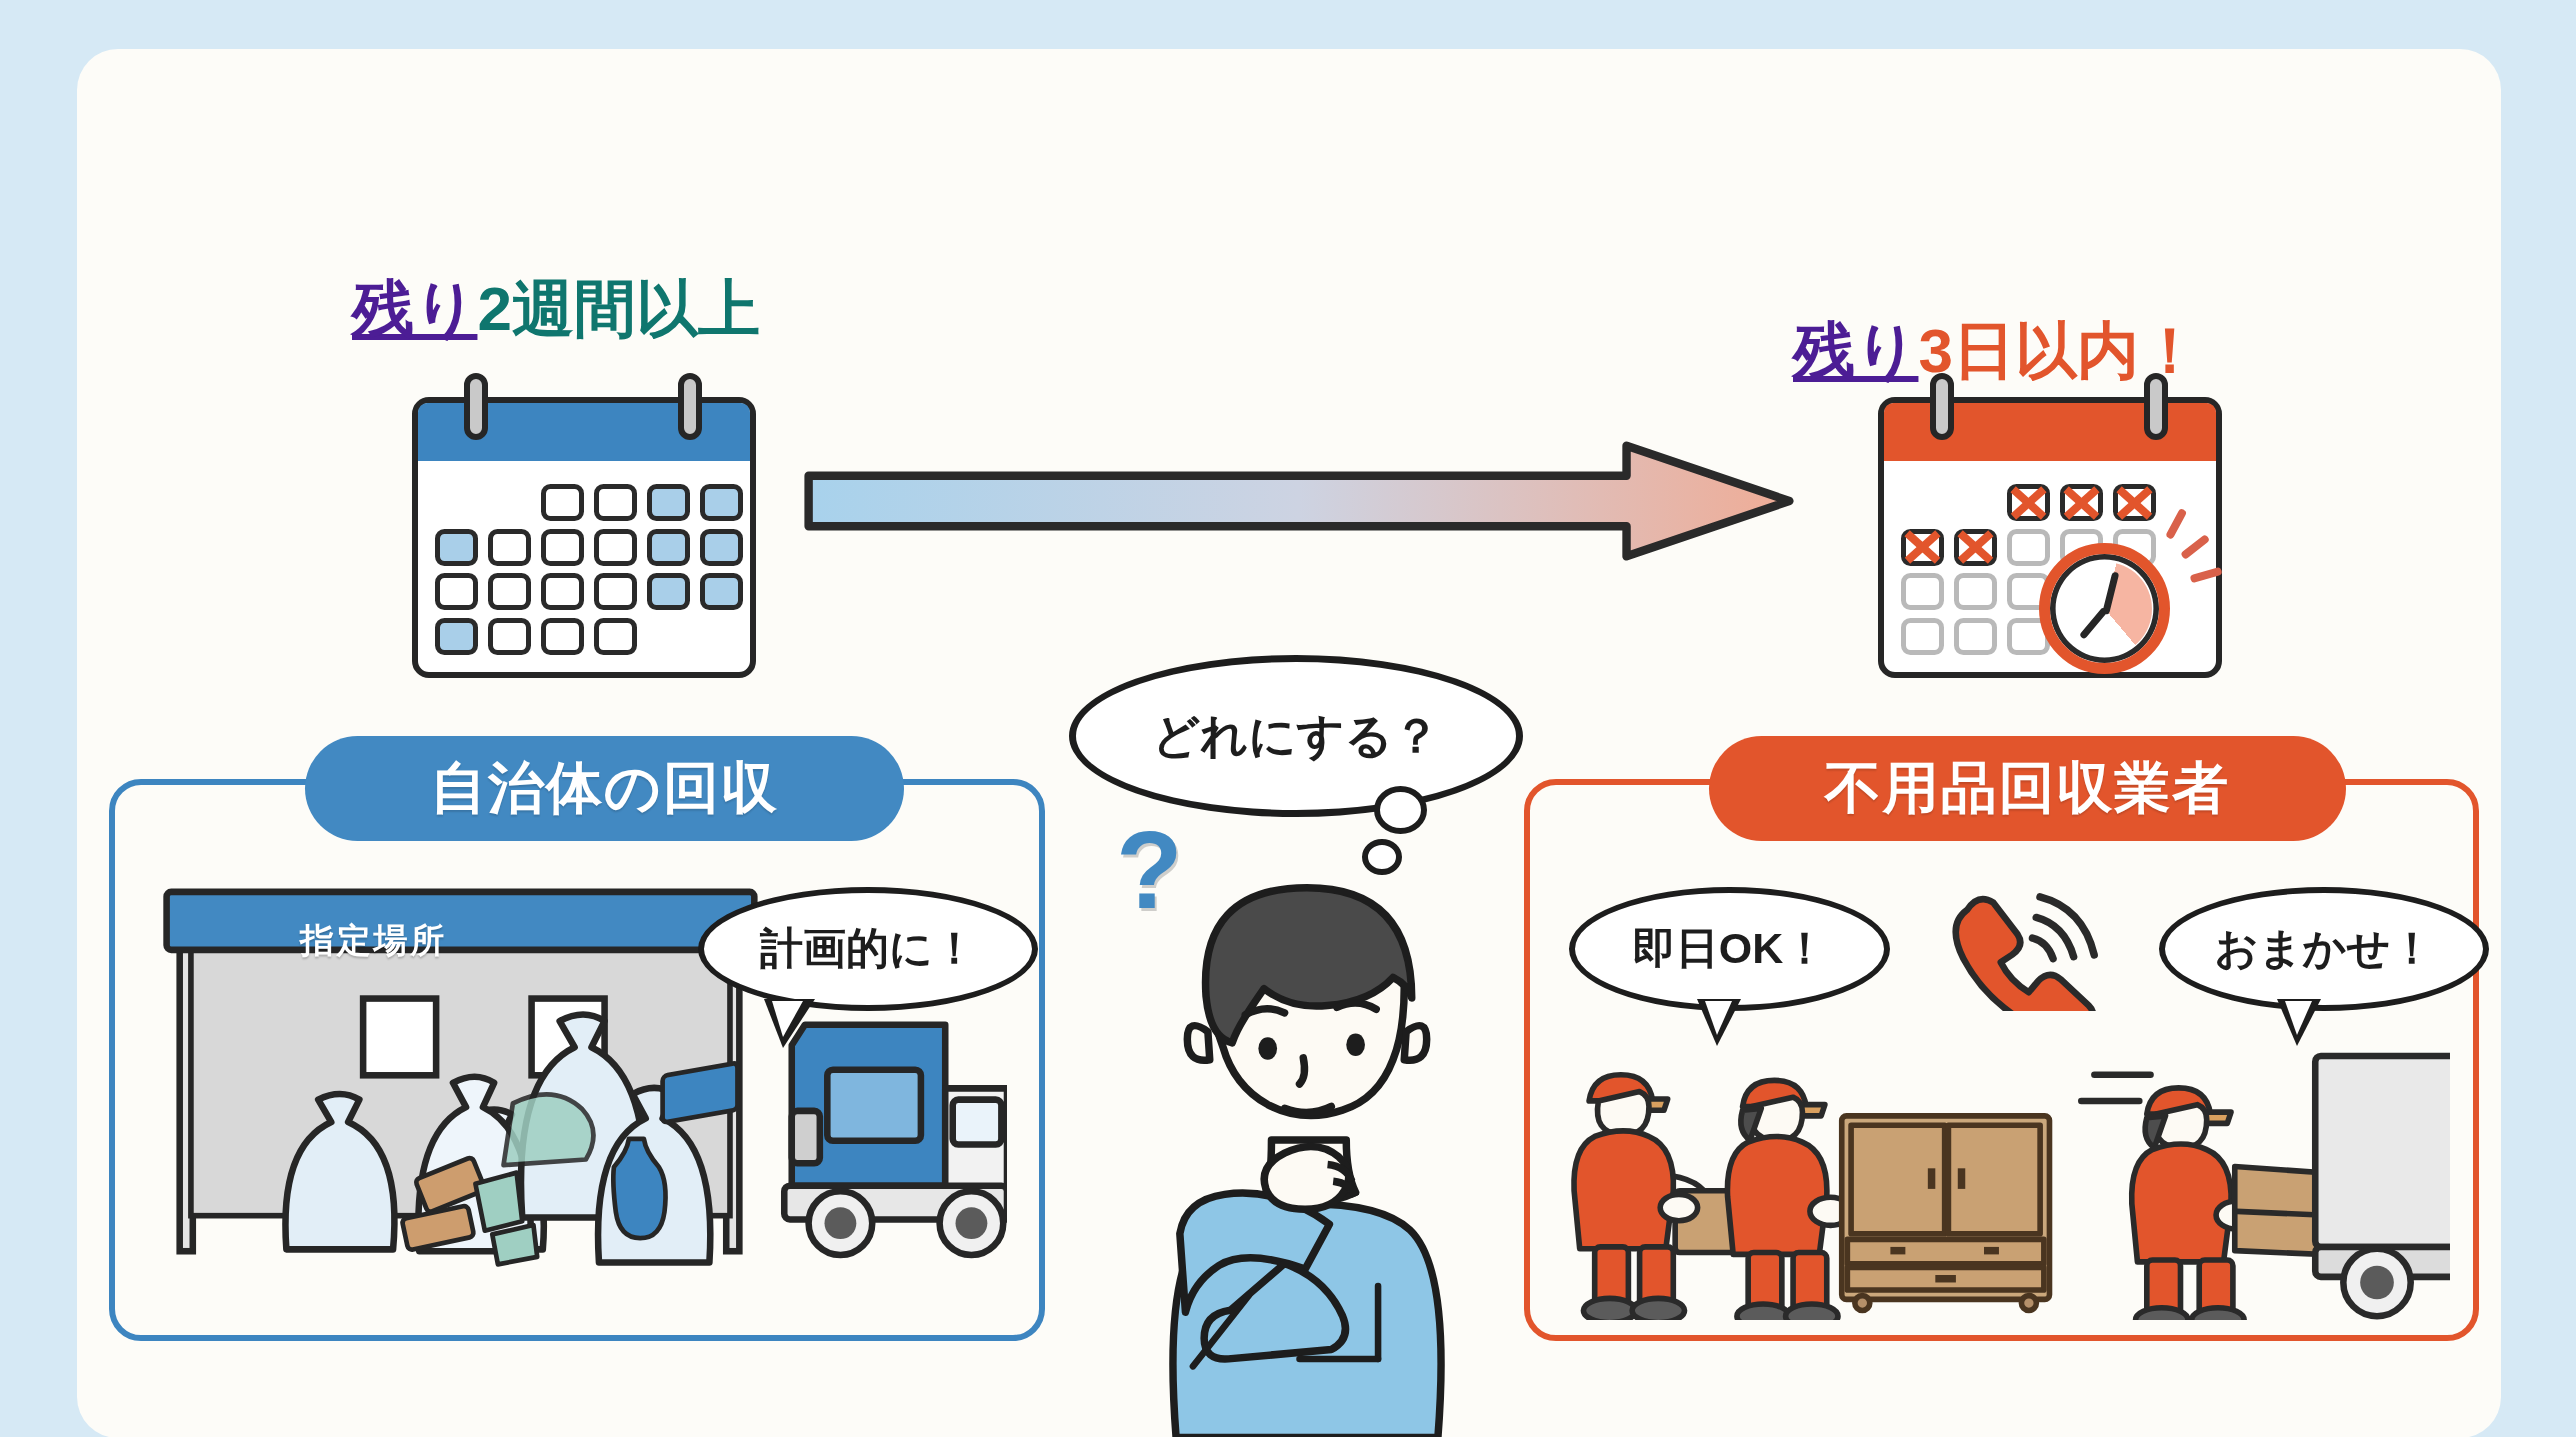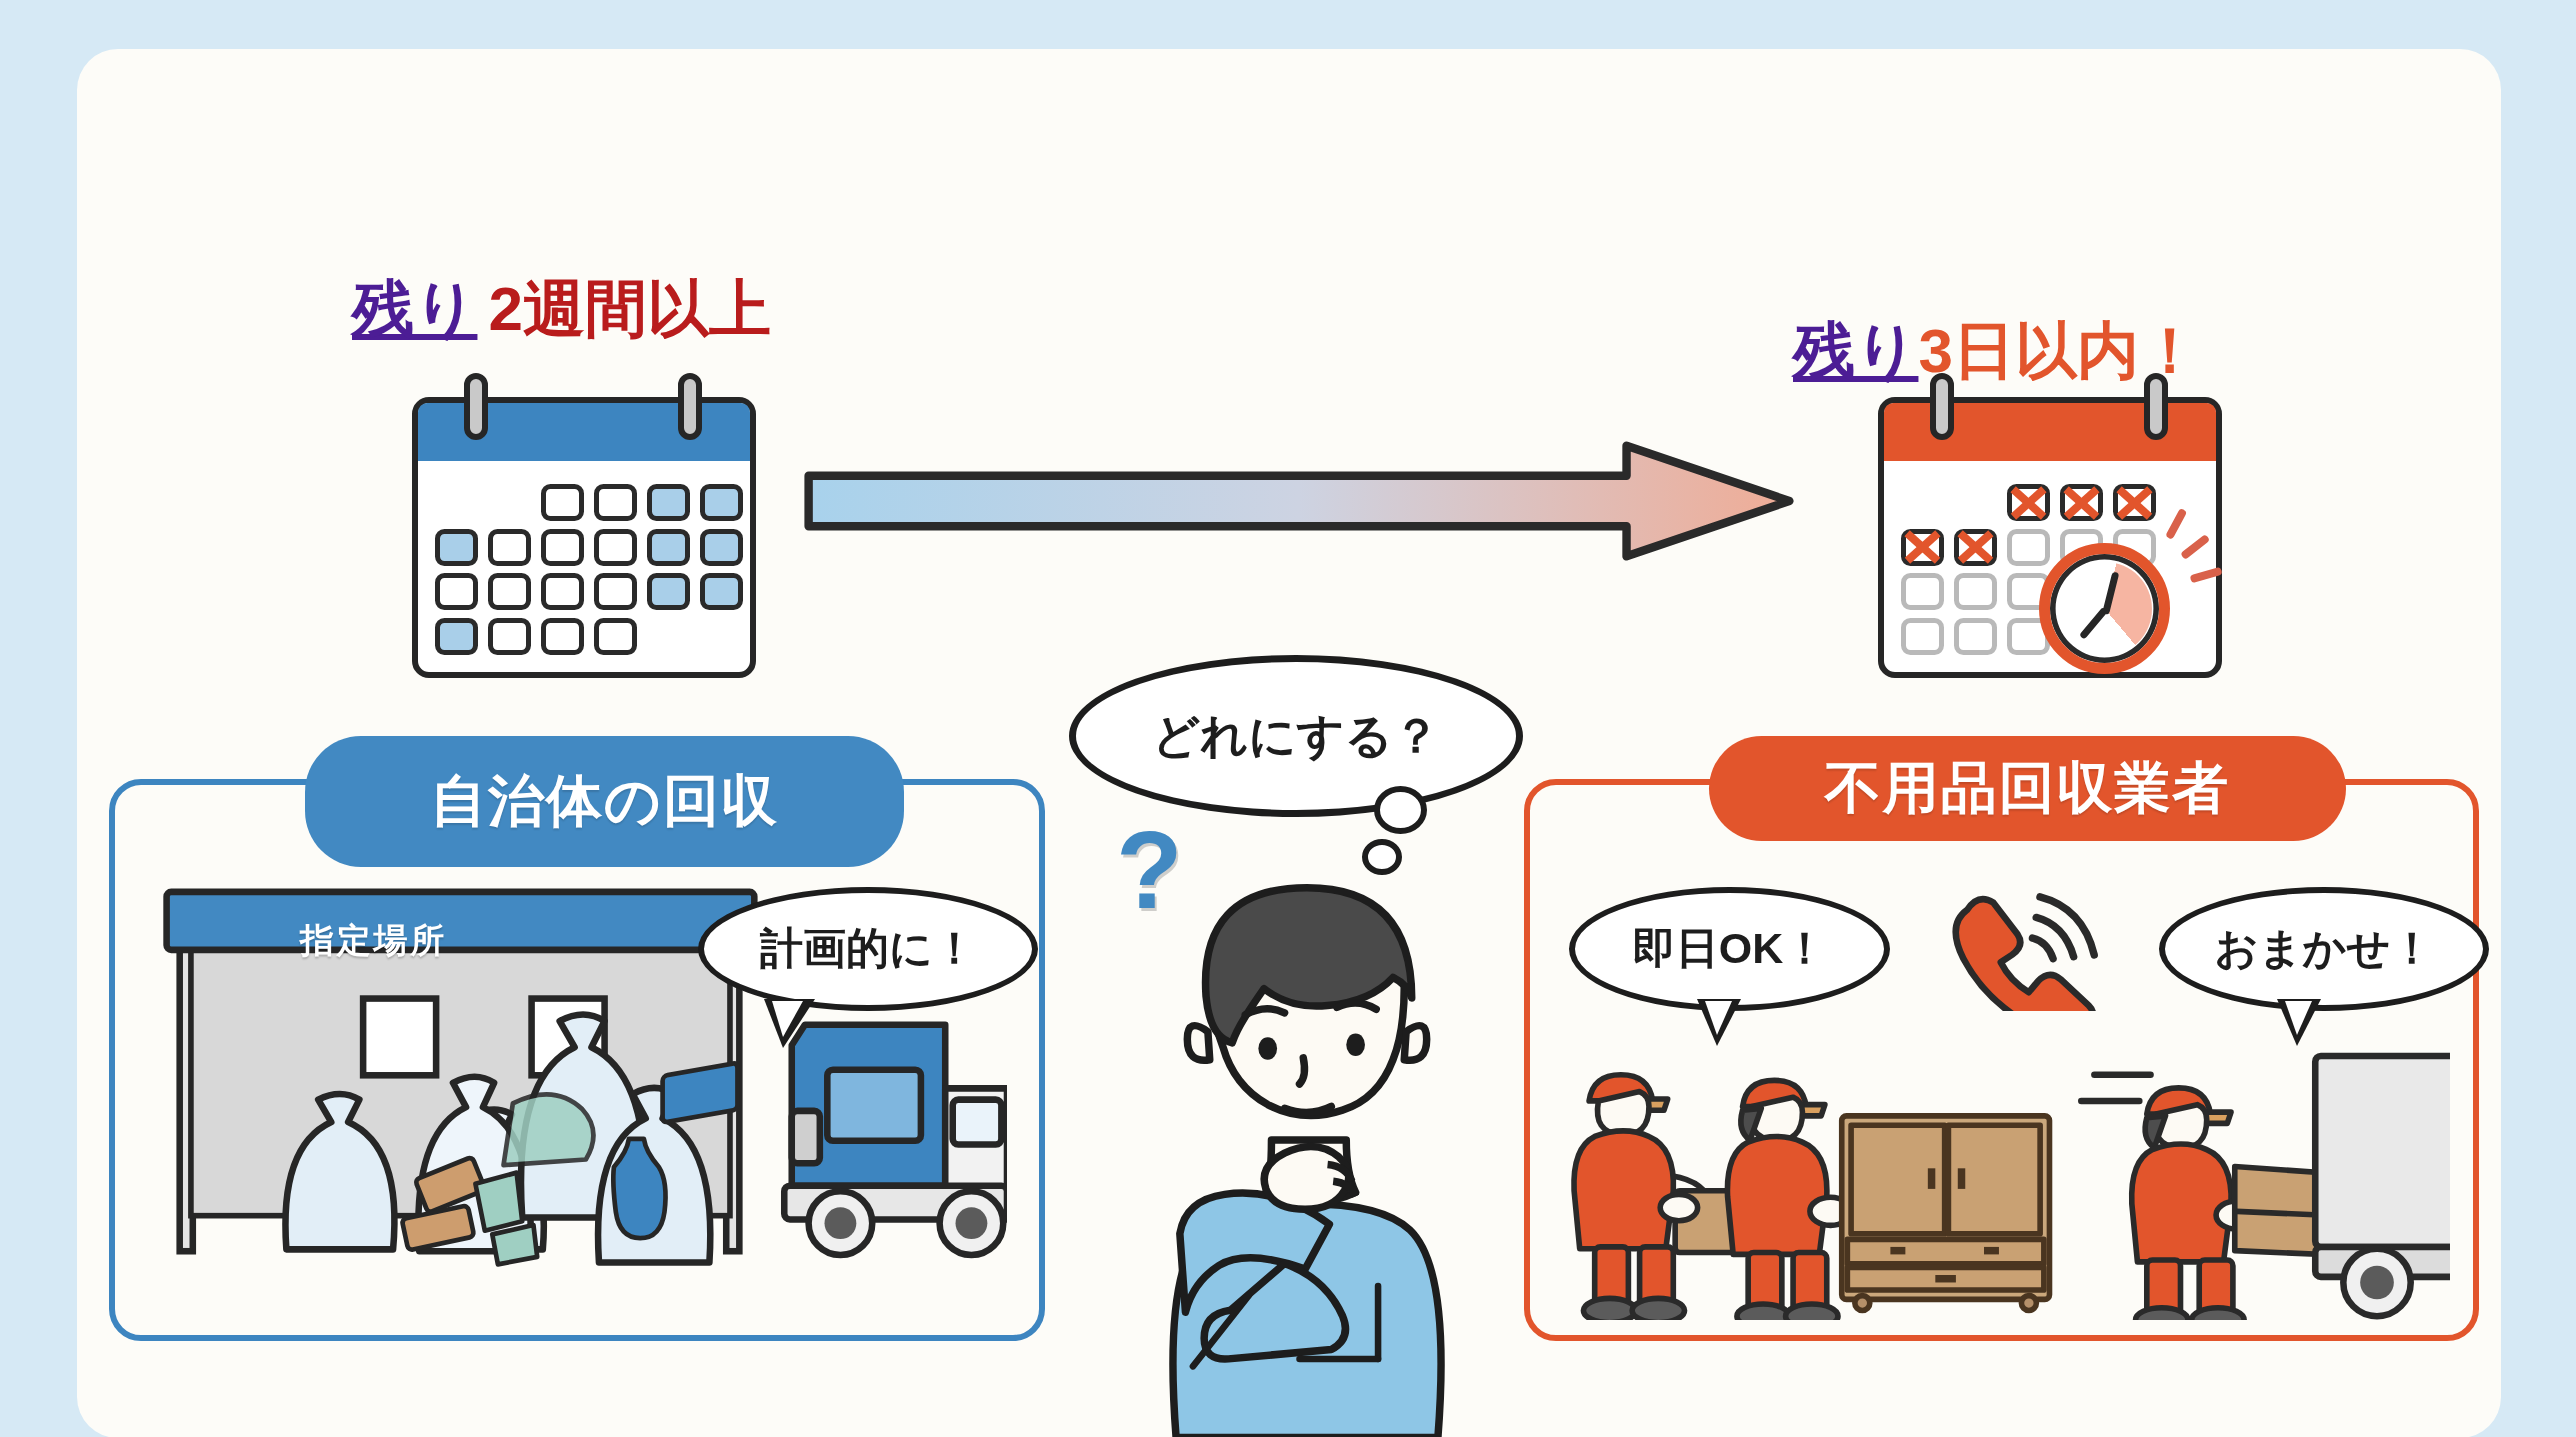--- a/index.html
+++ b/index.html
@@ -31,21 +31,21 @@
     padding:0 17px;line-height:1.08;
   }
   .title-hl::before{
     content:"";position:absolute;left:0;right:0;bottom:1.9px;height:32px;
     background:#bcd9ee;border-radius:17px;z-index:-1;
   }
 
   
   .side-label{position:absolute;font-size:62px;font-weight:bold;white-space:nowrap;}
   .side-label .dark{color:#4c1d95;text-decoration:underline;}
-  .side-label .blue{color:#b91c1c;margin-left:11px;}
+  .side-label .blue{color:#0f766e;}
   .side-label .red{color:#e2552c;}
   #label-left{left:352px;top:267px;}
   #label-right{left:1793px;top:267px;margin-top:42px;}
 
   
   .cal{position:absolute;}
   .cal .body{
     position:absolute;left:0;top:24px;width:344px;height:281px;
     background:#fff;border:6.6px solid #262626;border-radius:17px;box-sizing:border-box;
   }
@@ -102,21 +102,21 @@
   
   .panel{position:absolute;border:6.6px solid;border-radius:32px;box-sizing:border-box;background:#fdfcf8;}
   #panel-left{left:109px;top:779px;width:936px;height:562px;border-color:#3d85c0;}
   #panel-right{left:1524px;top:779px;width:955px;height:562px;border-color:#e2552c;}
 
   .badge{
     position:absolute;border-radius:56px;display:flex;align-items:center;justify-content:center;
     color:#fff;font-size:56px;font-weight:bold;letter-spacing:1.9px;white-space:nowrap;
     text-shadow:0 1.9px 1.9px rgba(0,0,0,.14);
   }
-  #badge-left{left:305px;top:736px;width:599px;height:131px;background:#4289c2;}
+  #badge-left{left:305px;top:736px;width:599px;height:105px;background:#4289c2;}
   #badge-right{left:1709px;top:736px;width:637px;height:105px;background:#e2552c;}
 
   
   .bubble{
     position:absolute;background:#fff;border:6.6px solid #1d1d1d;border-radius:50%;
     display:flex;align-items:center;justify-content:center;
     font-size:43px;font-weight:bold;color:#1d1d1d;white-space:nowrap;
   }
   #bubble-plan{left:698px;top:887px;width:328px;height:112px;text-align:right;}
   #bubble-sokujitsu{left:1569px;top:887px;width:309px;height:112px;}

